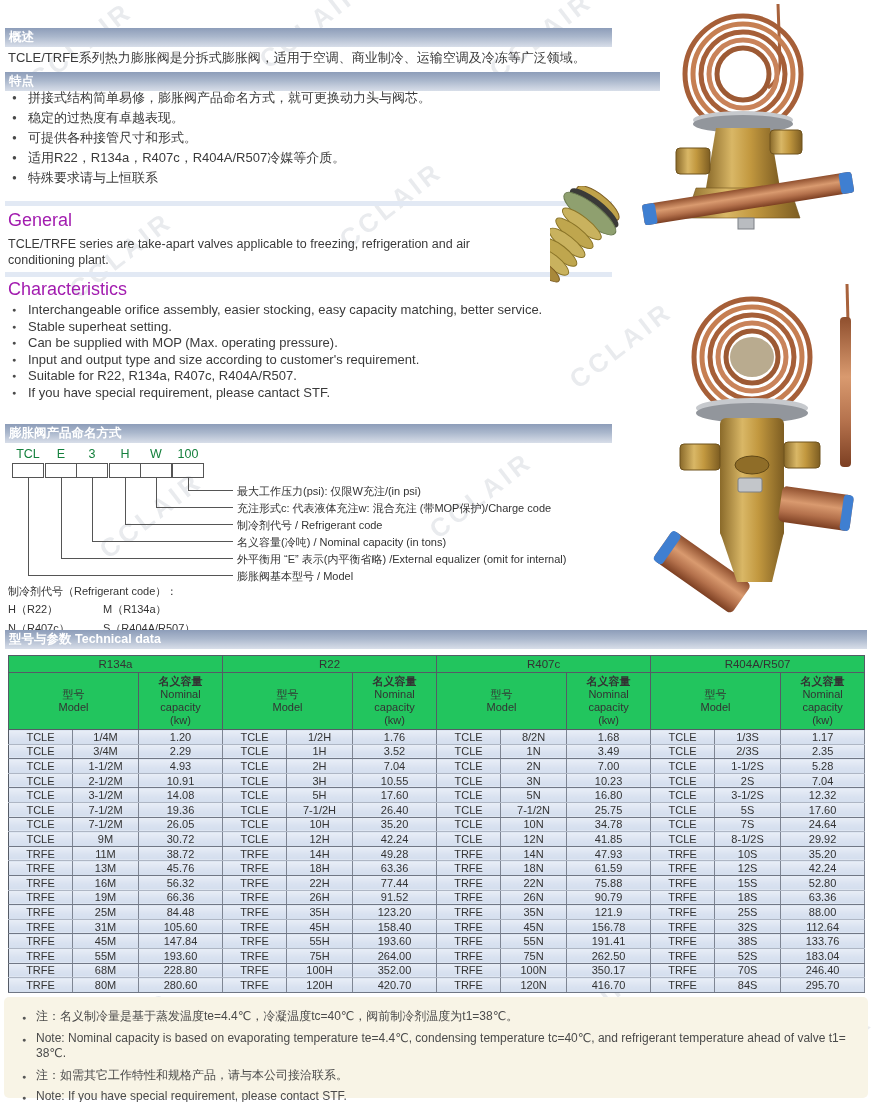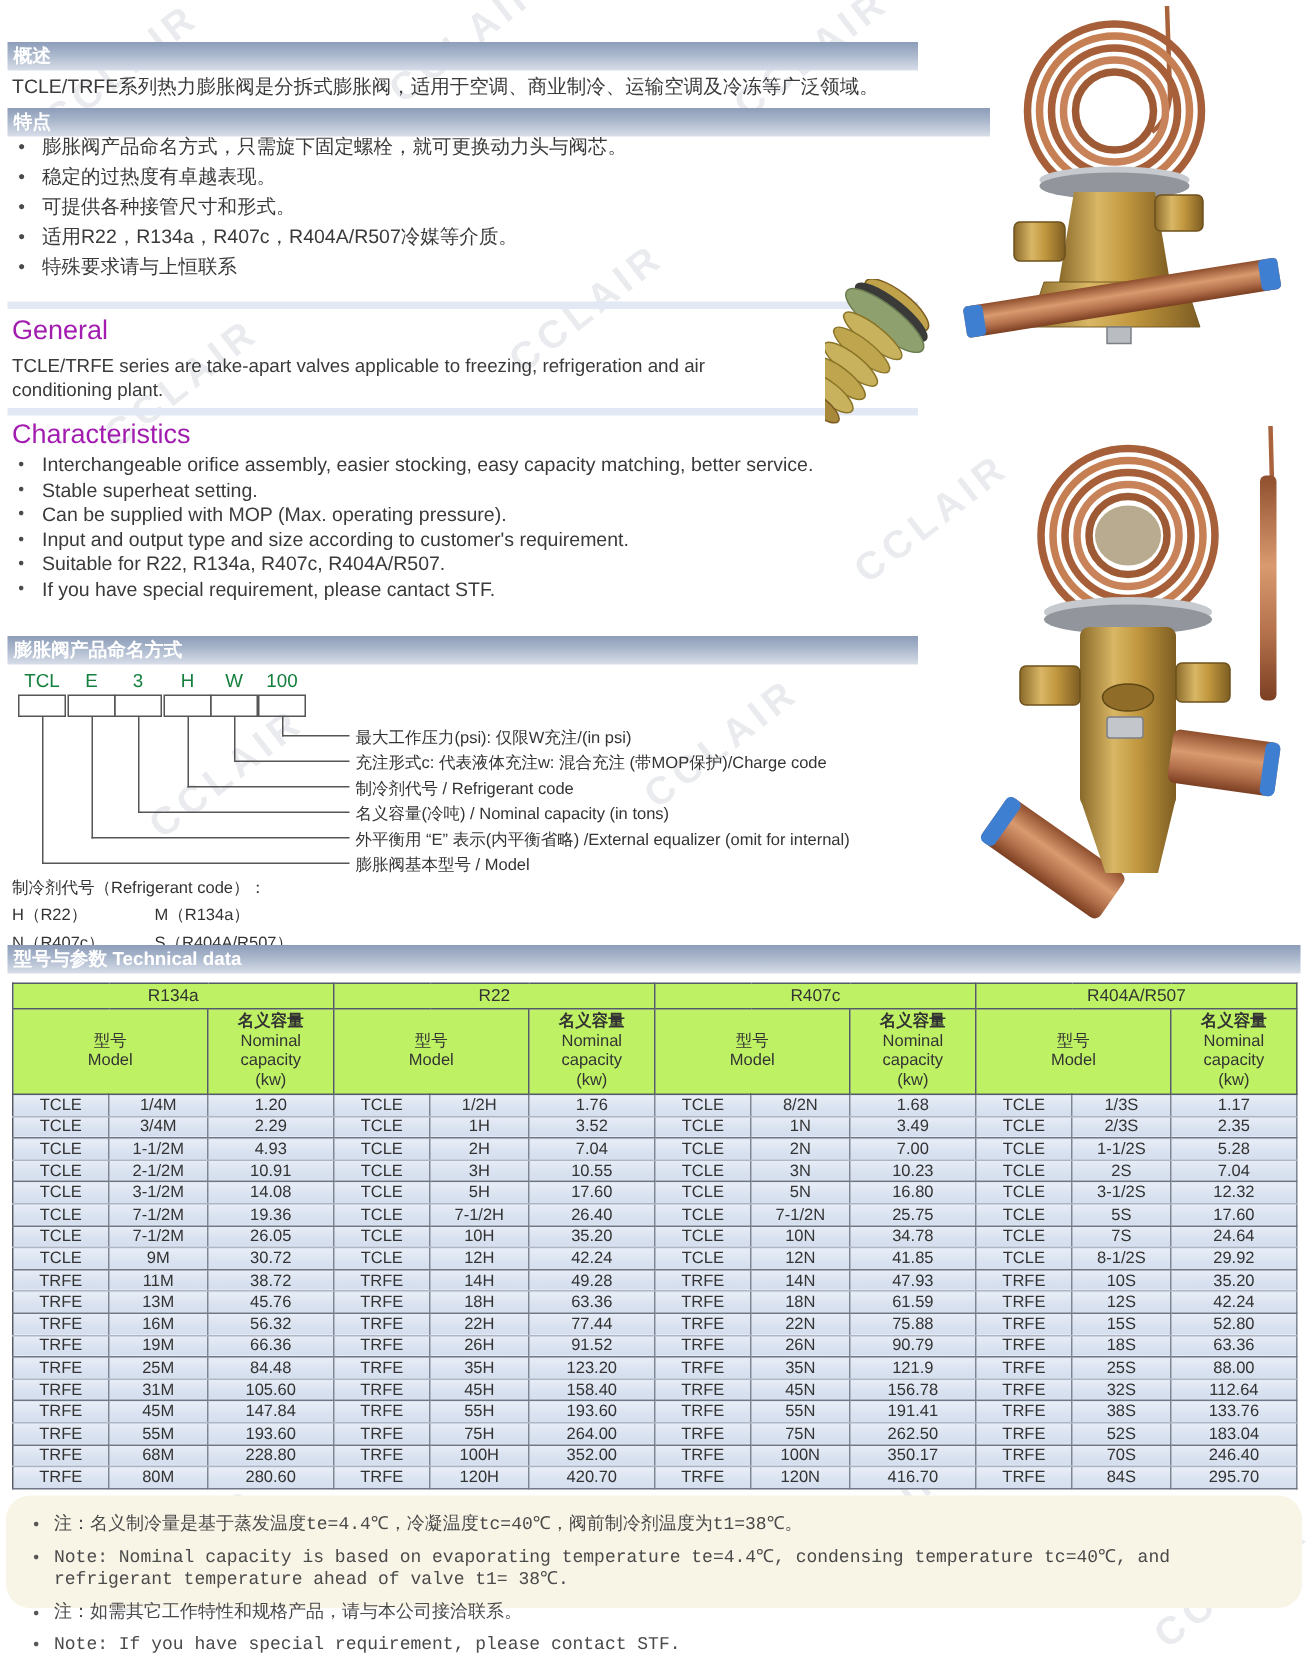--- a/index.html
+++ b/index.html
@@ -38,32 +38,32 @@
   .code-part .cb{display:block;width:30px;height:13px;border:1px solid #555;margin:2px auto 0 auto;}
   .conn{position:absolute;border-left:1px solid #555;border-bottom:1px solid #555;}
   .nlabel{position:absolute;left:237px;font-size:11px;color:#333;white-space:nowrap;}
   .refcodes{position:absolute;left:8px;top:584px;font-size:11px;color:#333;}
   .refcodes .rc-title{margin-bottom:3px;}
   .refcodes .rc-grid{display:grid;grid-template-columns:95px auto;row-gap:4px;}
   
   table.tech{position:absolute;left:8px;top:655px;width:856px;border-collapse:collapse;table-layout:fixed;
     font-size:11px;color:#333;}
   table.tech th,table.tech td{border:1px solid #7e8593;text-align:center;padding:0;}
-  table.tech thead th{background:#bef264;font-weight:normal;}
+  table.tech thead th{background:#22c55e;font-weight:normal;}
   table.tech .grow th{height:16px;font-size:11.5px;}
   table.tech .subrow th{height:56px;font-size:11px;line-height:13px;}
   table.tech tbody td{height:13.6px;background:linear-gradient(180deg,#e9eef7 0%,#d9e2f0 60%,#d4deee 100%);
     border-top:1px solid #aeb6c4;border-bottom:1px solid #aeb6c4;}
   table.tech tbody tr:nth-child(even) td{border-bottom:1px solid #707785;}
   table.tech,table.tech thead th{border-color:#555b66;}
   table.tech td:nth-child(3n+1),table.tech td:nth-child(3n){border-left-color:#555b66;}
   
   .notes{
-    position:absolute;left:4px;top:997px;width:864px;height:75px;
-    background:#f8f4e6;border-radius:16px;box-sizing:border-box;padding:12px 16px 0 16px;font-family:Liberation Mono, monospace;
+    position:absolute;left:4px;top:997px;width:864px;height:101px;
+    background:#f8f4e6;border-radius:5px;box-sizing:border-box;padding:12px 16px 0 16px;
   }
   .notes ul{margin:0;padding:0;list-style:none;}
   .notes li{font-size:12px;line-height:15.5px;color:#4a4a4a;padding-left:16px;position:relative;margin-bottom:6px;}
   .notes li::before{content:"\25CF";position:absolute;left:2px;top:1px;font-size:7px;color:#555;}
   svg{position:absolute;}
 </style>
 </head>
 <body>
 
 <div>
@@ -80,21 +80,21 @@
   <span class="wm" style="left:60px;top:1020px">CCLAIR</span>
   <span class="wm" style="left:520px;top:1000px">CCLAIR</span>
   <span class="wm" style="left:760px;top:1040px">CCLAIR</span>
 </div>
 
 <div class="bar" style="top:28px;width:607px">概述</div>
 <div class="para" style="left:8px;top:50px;width:600px">TCLE/TRFE系列热力膨胀阀是分拆式膨胀阀，适用于空调、商业制冷、运输空调及冷冻等广泛领域。</div>
 
 <div class="bar" style="top:72px;width:655px">特点</div>
 <ul class="blist" style="left:12px;top:88px;width:590px">
-    <li>膨胀阀产品命名方式，只需旋下固定螺栓，就可更换动力头与阀芯。</li>
+    <li>拼接式结构简单易修，膨胀阀产品命名方式，就可更换动力头与阀芯。</li>
     <li>稳定的过热度有卓越表现。</li>
     <li>可提供各种接管尺寸和形式。</li>
     <li>适用R22，R134a，R407c，R404A/R507冷媒等介质。</li>
     <li>特殊要求请与上恒联系</li>
   </ul>
 
 <div class="pale-band" style="top:201px"></div>
 <div class="en-head" style="left:8px;top:210px">General</div>
 <div class="para" style="left:8px;top:236px;width:480px;font-size:12.5px">TCLE/TRFE series are take-apart valves applicable to freezing, refrigeration and air conditioning plant.</div>
 <div class="pale-band" style="top:272px"></div>

